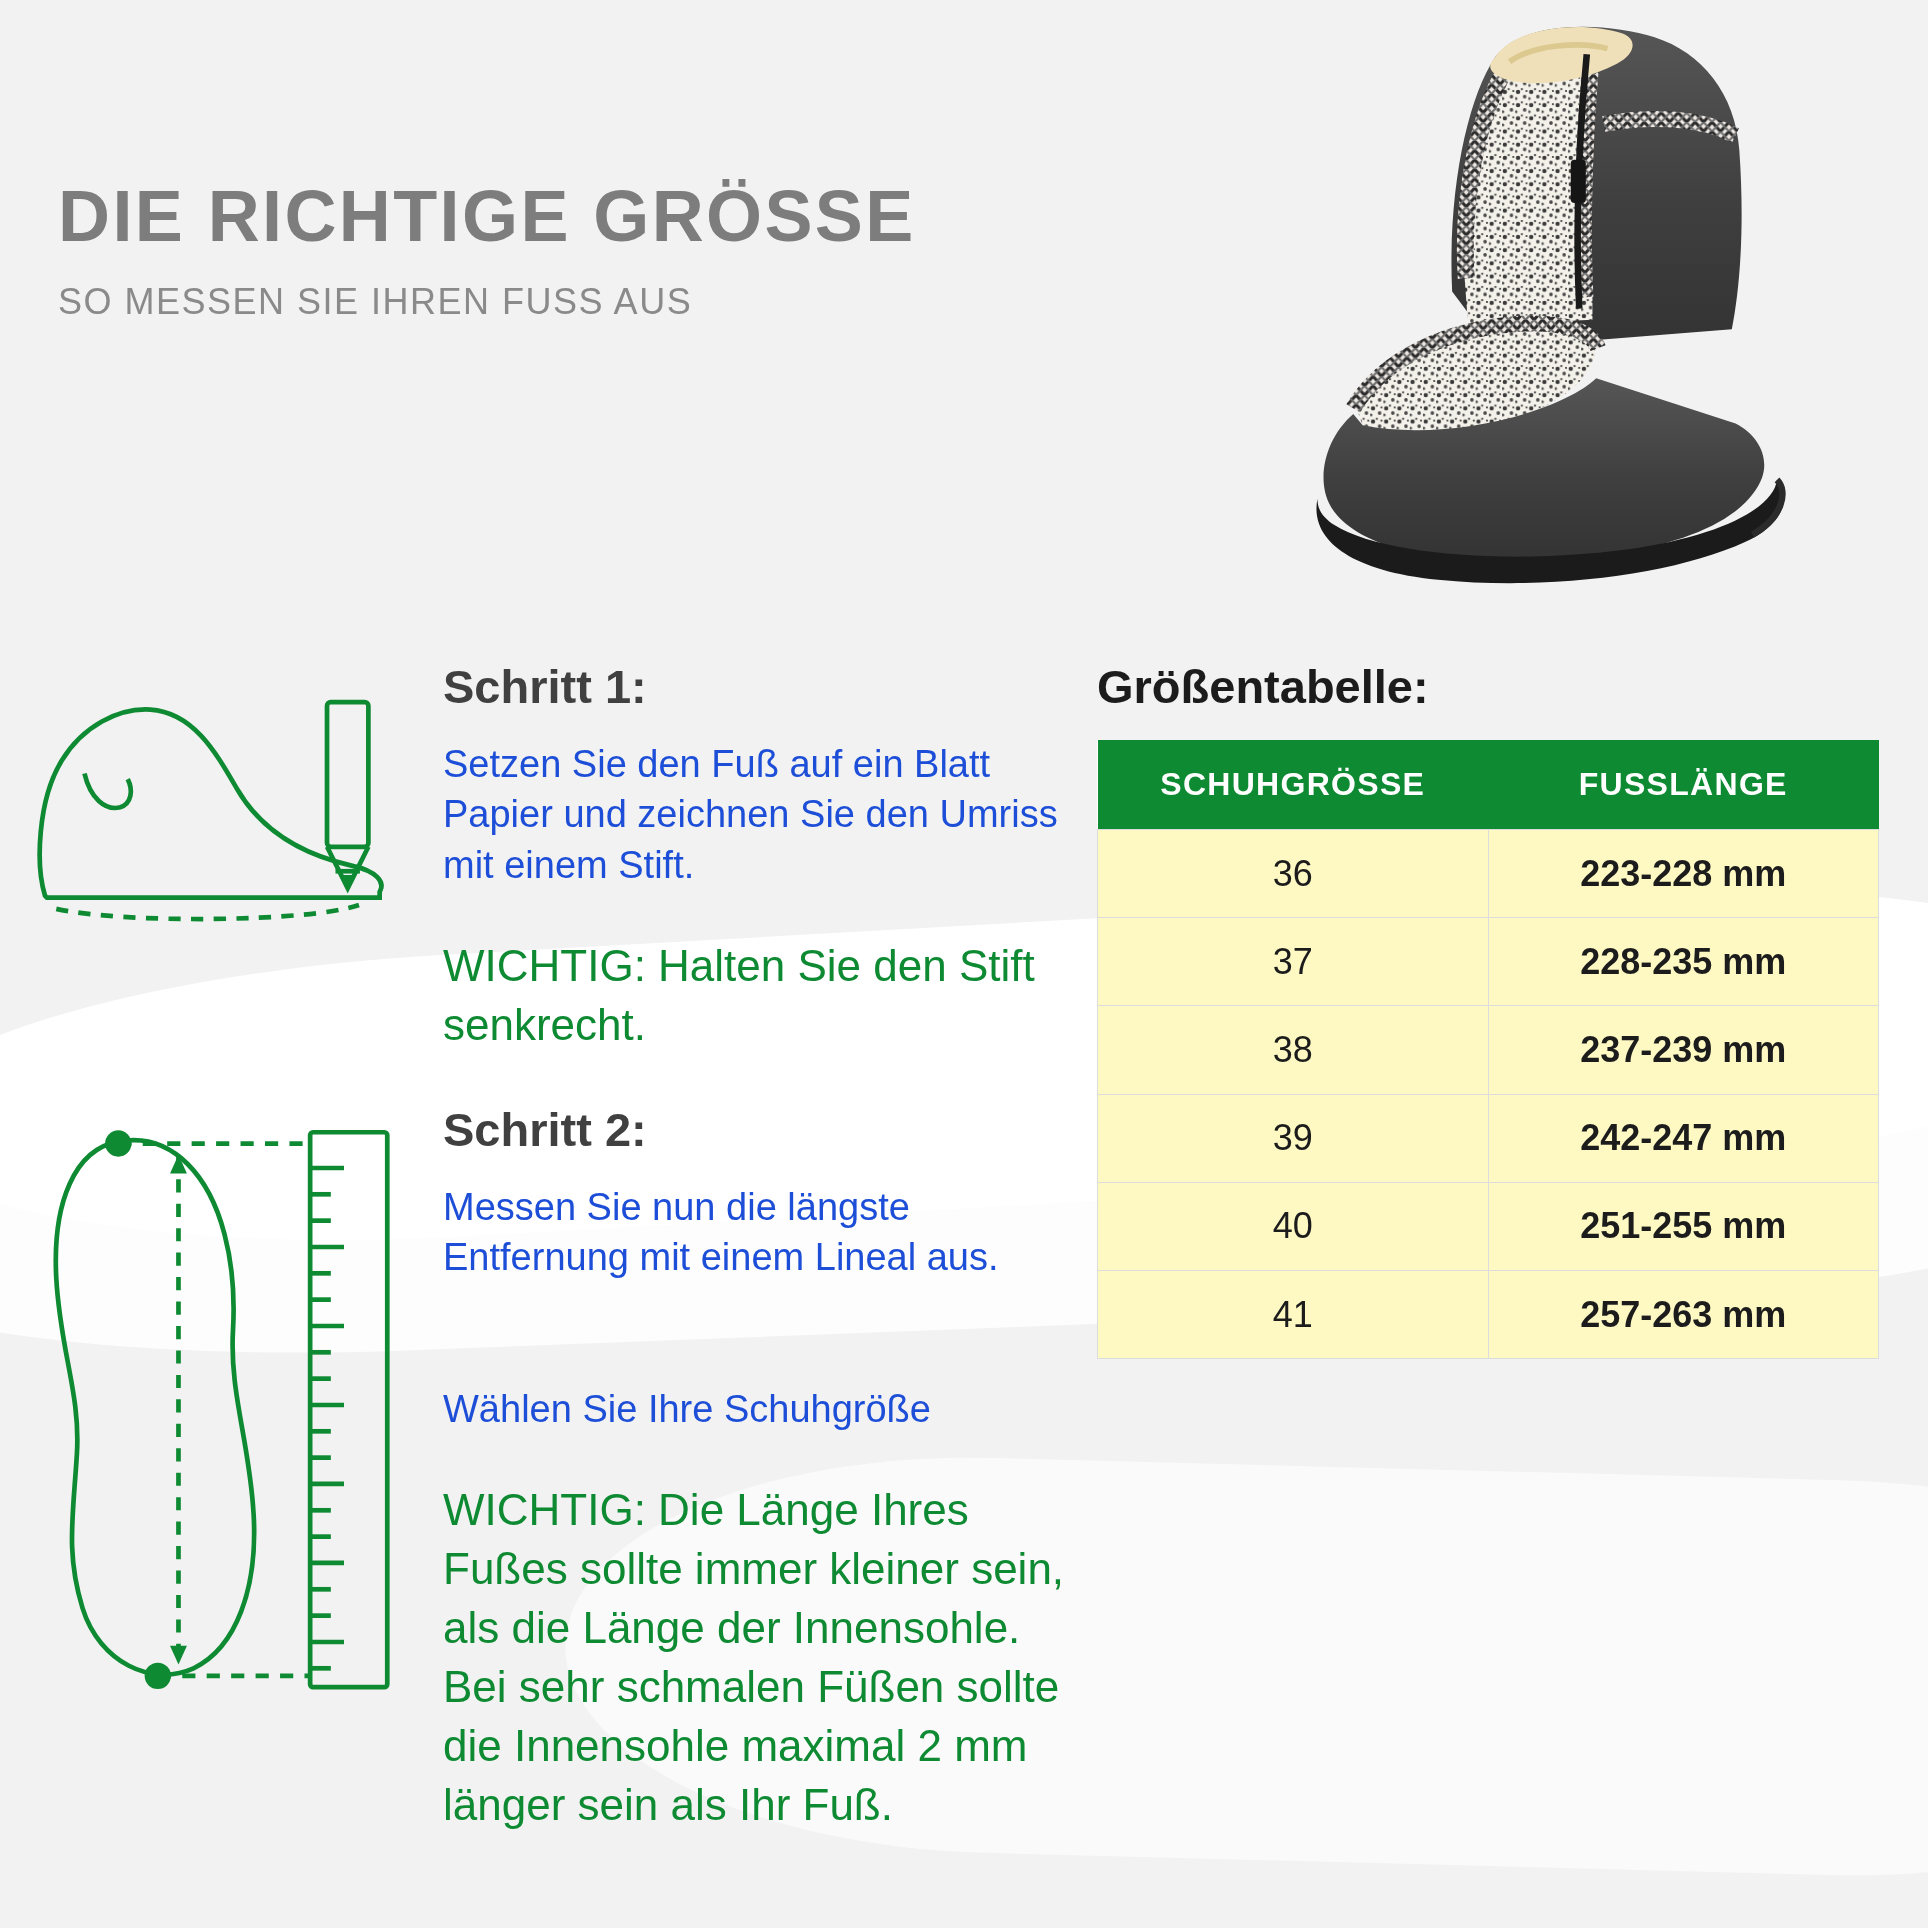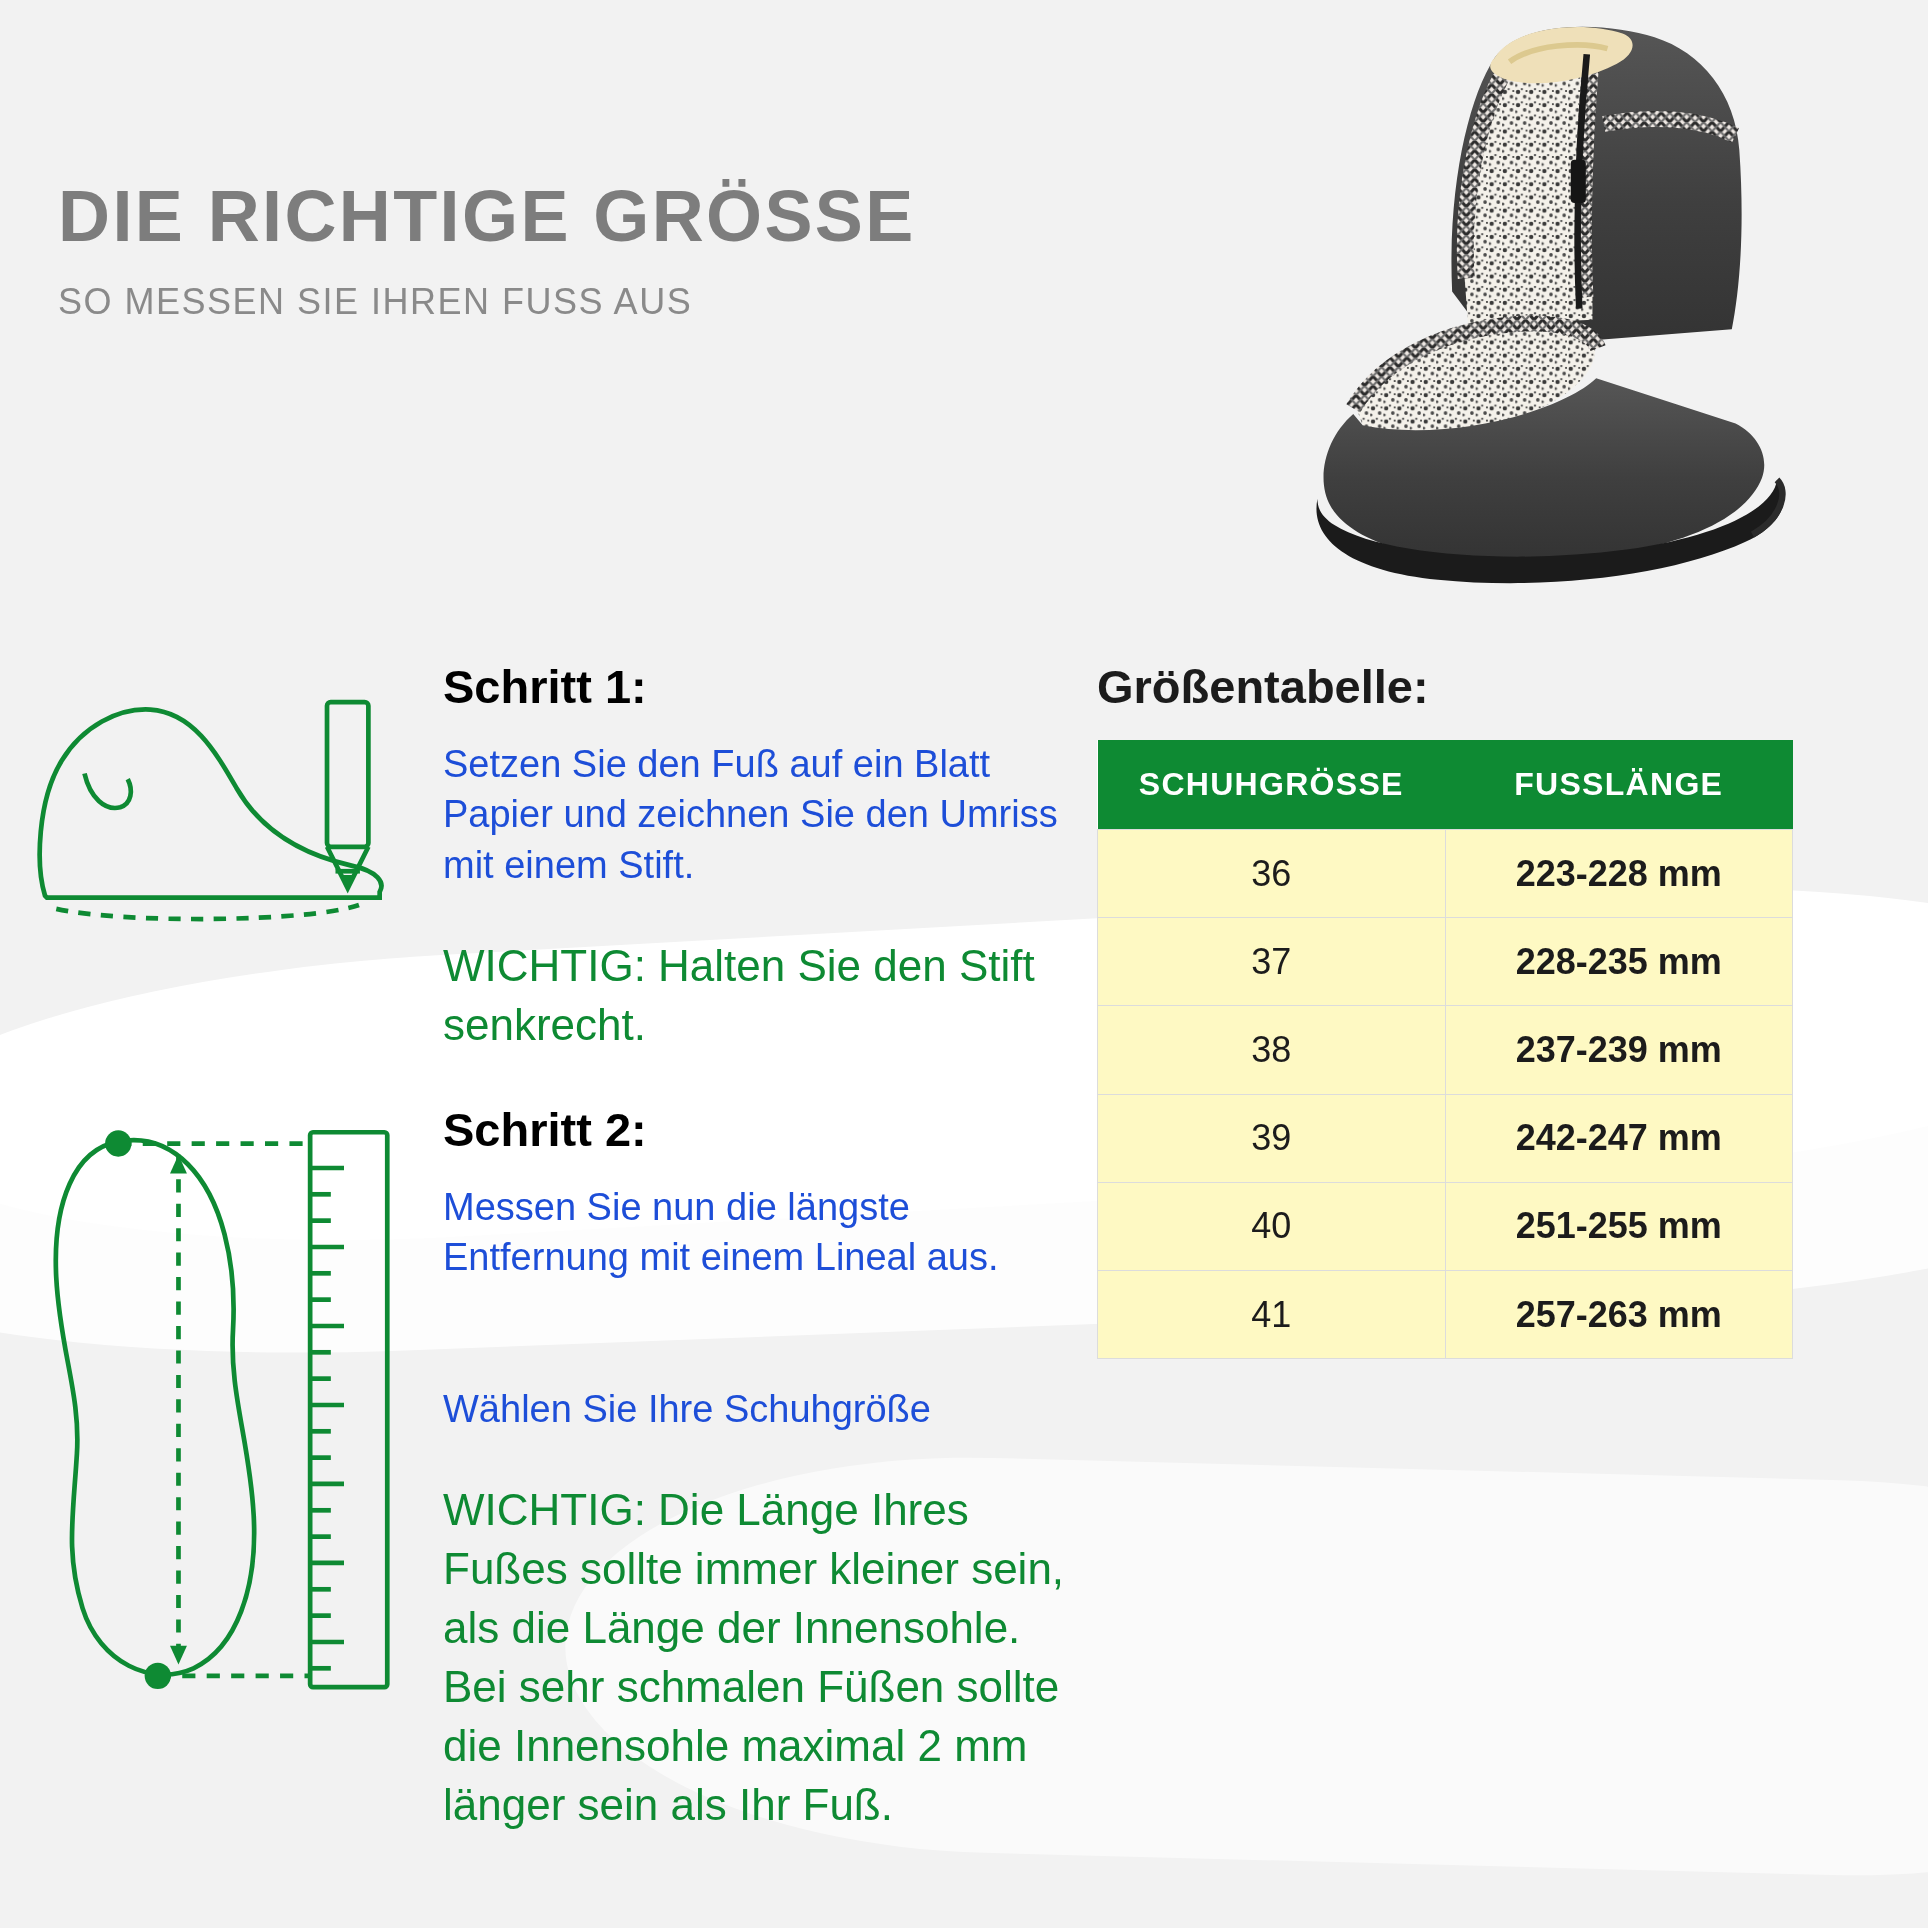--- a/index.html
+++ b/index.html
@@ -98,41 +98,41 @@
     position: absolute;
   }
   .step-text {
     position: absolute;
     left: 443px;
     width: 631px;
   }
   .step-title {
     font-size: 47px;
     font-weight: bold;
-    color: #000000;
+    color: #404040;
     margin-bottom: 24.5px;
   }
   .step-body {
     font-size: 38px;
     line-height: 1.34;
     color: #1d4ed8;
   }
   .step-note {
     font-size: 44px;
     line-height: 1.34;
     color: #0e8a33;
     margin-top: 46px;
   }
 
   
   .table-block {
     position: absolute;
     left: 1097px;
     top: 659px;
-    width: 696px;
+    width: 782px;
     z-index: 6;
   }
   .table-caption {
     font-size: 47px;
     font-weight: bold;
     color: #1c1c1c;
     margin-bottom: 26px;
   }
   table.size-table {
     width: 100%;

